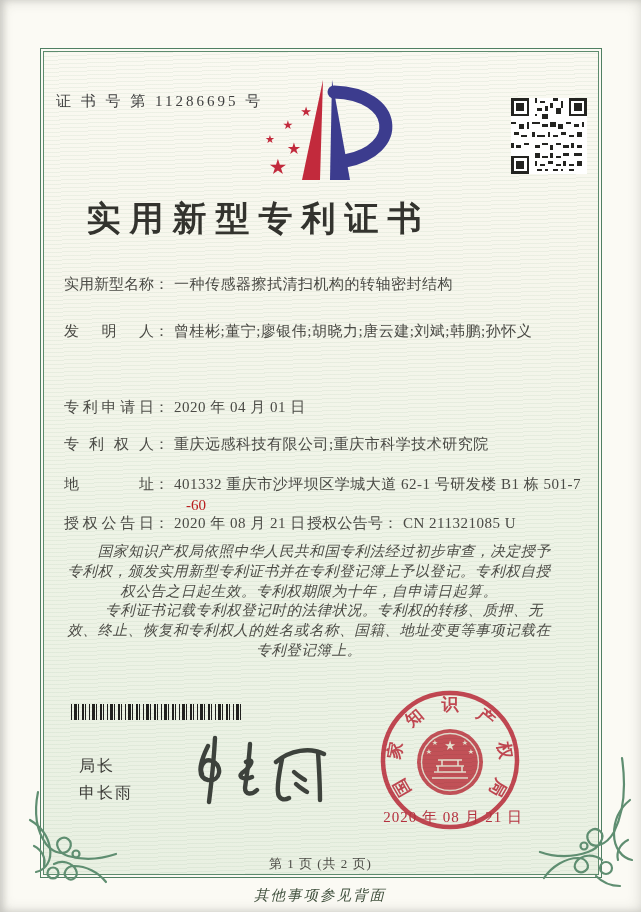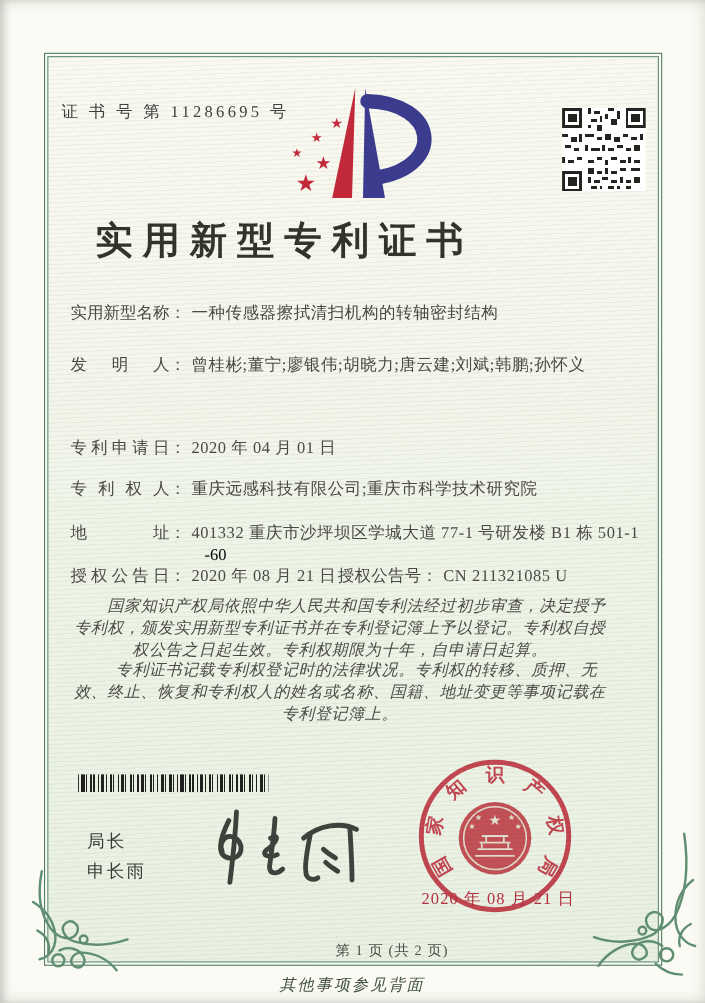--- a/index.html
+++ b/index.html
@@ -26,40 +26,40 @@
       linear-gradient(180deg,#faf9f1 0%,#f6f6ec 28%,#eef3e6 58%,#e9f0e2 100%);
   }
   .abs{position:absolute;z-index:2;}
   .cert-no{left:56px;top:92px;font-size:15px;letter-spacing:3px;color:#404040;}
   .title{left:0;top:196px;width:517px;text-align:center;font-size:34px;font-weight:bold;
          letter-spacing:9px;color:#33332e;}
   .row{left:64px;width:510px;font-size:15px;color:#4a4a45;white-space:nowrap;}
   .lbl{display:inline-block;width:90px;text-align:justify;text-align-last:justify;vertical-align:bottom;}
   .colon{display:inline-block;width:14px;}
   .val{margin-left:6px;letter-spacing:.5px;}
-  .addr2{left:186px;top:497px;font-size:15px;color:#000000;}
+  .addr2{left:186px;top:497px;font-size:15px;color:#b91c1c;}
   .pair2{position:absolute;left:243px;top:0;white-space:nowrap;}
   .lbl2{display:inline-block;width:76px;text-align:justify;text-align-last:justify;}
   .legal{left:62px;top:542px;width:494px;font-size:14.5px;line-height:19.8px;
          color:#4c4c46;font-style:italic;letter-spacing:.6px;}
   .legal p{margin:0;text-indent:2.1em;text-align:center;}
   .barcode{left:71px;top:704px;width:173px;height:16px;
     background:repeating-linear-gradient(90deg,
       #20201e 0 1px, transparent 1px 3px,
       #20201e 3px 6px, transparent 6px 7px,
       #20201e 7px 8px, transparent 8px 11px,
       #20201e 11px 13px, transparent 13px 14px,
       #20201e 14px 15px, transparent 15px 18px);
   }
   .signatory{left:79px;top:752px;font-size:16px;color:#3c3c38;line-height:27px;letter-spacing:2px;}
   .signature{left:178px;top:732px;}
   .seal{left:368px;top:682px;mix-blend-mode:multiply;opacity:.93;}
   .seal-date{left:368px;top:808px;width:170px;text-align:center;font-size:15px;
              color:#b4313f;letter-spacing:1px;}
-  .footer-page{left:40px;top:855px;width:561px;text-align:center;font-size:13px;color:#4c4c46;letter-spacing:1px;margin-left:36px;}
+  .footer-page{left:40px;top:855px;width:561px;text-align:center;font-size:13px;color:#4c4c46;letter-spacing:1px;}
   .back-note{left:20px;top:886px;width:600px;text-align:center;font-size:14.5px;
              font-style:italic;color:#42523f;letter-spacing:2px;}
   .logo{left:246px;top:70px;}
   .qr{left:511px;top:98px;}
   .orn{z-index:1;}
 </style>
 </head>
 <body>
 
 <div class="page">
@@ -97,21 +97,21 @@
   <div class="abs row" style="top:322px">
     <span class="lbl">发明人</span><span class="colon">：</span><span class="val">曾桂彬;董宁;廖银伟;胡晓力;唐云建;刘斌;韩鹏;孙怀义</span>
   </div>
   <div class="abs row" style="top:398px">
     <span class="lbl">专利申请日</span><span class="colon">：</span><span class="val">2020 年 04 月 01 日</span>
   </div>
   <div class="abs row" style="top:435px">
     <span class="lbl">专利权人</span><span class="colon">：</span><span class="val">重庆远感科技有限公司;重庆市科学技术研究院</span>
   </div>
   <div class="abs row" style="top:475px">
-    <span class="lbl">地址</span><span class="colon">：</span><span class="val">401332 重庆市沙坪坝区学城大道 77-1 号研发楼 B1 栋 501-1</span>
+    <span class="lbl">地址</span><span class="colon">：</span><span class="val">401332 重庆市沙坪坝区学城大道 62-1 号研发楼 B1 栋 501-7</span>
   </div>
   <div class="abs addr2">-60</div>
   <div class="abs row" style="top:514px">
     <span class="lbl">授权公告日</span><span class="colon">：</span><span class="val">2020 年 08 月 21 日</span>
     <span class="pair2">
       <span class="lbl2">授权公告号</span><span class="colon">：</span><span class="val">CN 211321085 U</span>
     </span>
   </div>
 
   <div class="abs legal">

